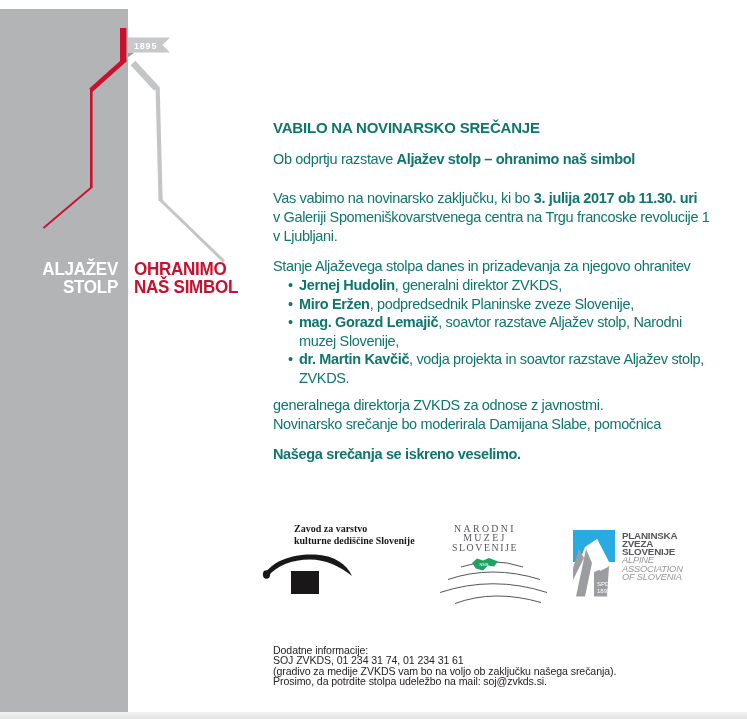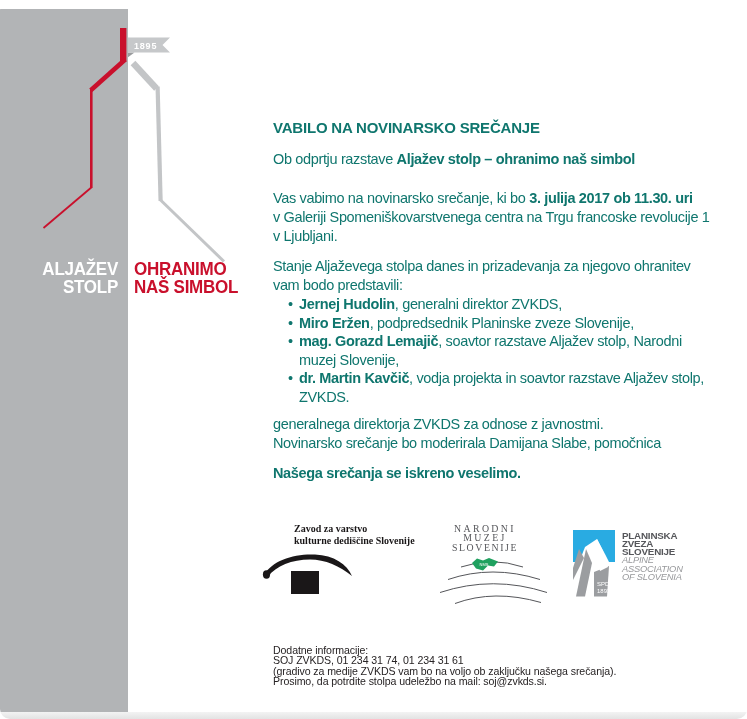--- a/index.html
+++ b/index.html
@@ -1,17 +1,17 @@
 <!DOCTYPE html>
 <html><head>
 <meta charset="utf-8">
 <style>
   html,body{margin:0;padding:0;background:#fff;}
   #page{position:relative;width:747px;height:719px;background:#ffffff;overflow:hidden;
-        font-family:"Liberation Sans",sans-serif;color:#272324;border-radius:10px;}
+        font-family:"Liberation Sans",sans-serif;color:#272324;}
 
   
   .sidebar{position:absolute;left:0;top:9px;width:128px;height:703px;background:#b2b4b6;}
 
   
   .bottom-band{position:absolute;left:0;top:712px;width:747px;height:7px;
                background:linear-gradient(to bottom,#f3f3f3,#e2e3e3);}
 
   
   .tower-svg{position:absolute;left:0;top:0;}
@@ -87,27 +87,26 @@
   </div>
 
   <div class="content">
       <div class="blk heading">
         <div class="tline"><span class="b">VABILO NA NOVINARSKO SREČANJE</span></div>
       </div>
       <div class="blk p">
         <div class="tline"><span>Ob odprtju razstave </span><span class="b">Aljažev stolp – ohranimo naš simbol</span></div>
       </div>
       <div class="blk p">
-        <div class="tline"><span>Vas vabimo na novinarsko srečanje, ki bo </span><span class="b">3. julija 2017 ob 11.30. uri</span></div>
+        <div class="tline"><span>Vas vabimo na novinarsko zaključku, ki bo </span><span class="b">3. julija 2017 ob 11.30. uri</span></div>
         <div class="tline"><span>v Galeriji Spomeniškovarstvenega centra na Trgu francoske revolucije 1</span></div>
         <div class="tline"><span>v Ljubljani.</span></div>
       </div>
       <div class="blk p">
         <div class="tline"><span>Stanje Aljaževega stolpa danes in prizadevanja za njegovo ohranitev</span></div>
-        <div class="tline"><span>vam bodo predstavili:</span></div>
       </div>
       <div class="blk ul">
         <div class="li">
           <span class="bullet">•</span>
           <div class="tline"><span class="b">Jernej Hudolin</span><span>, generalni direktor ZVKDS,</span></div>
         </div>
         <div class="li">
           <span class="bullet">•</span>
           <div class="tline"><span class="b">Miro Eržen</span><span>, podpredsednik Planinske zveze Slovenije,</span></div>
         </div>

